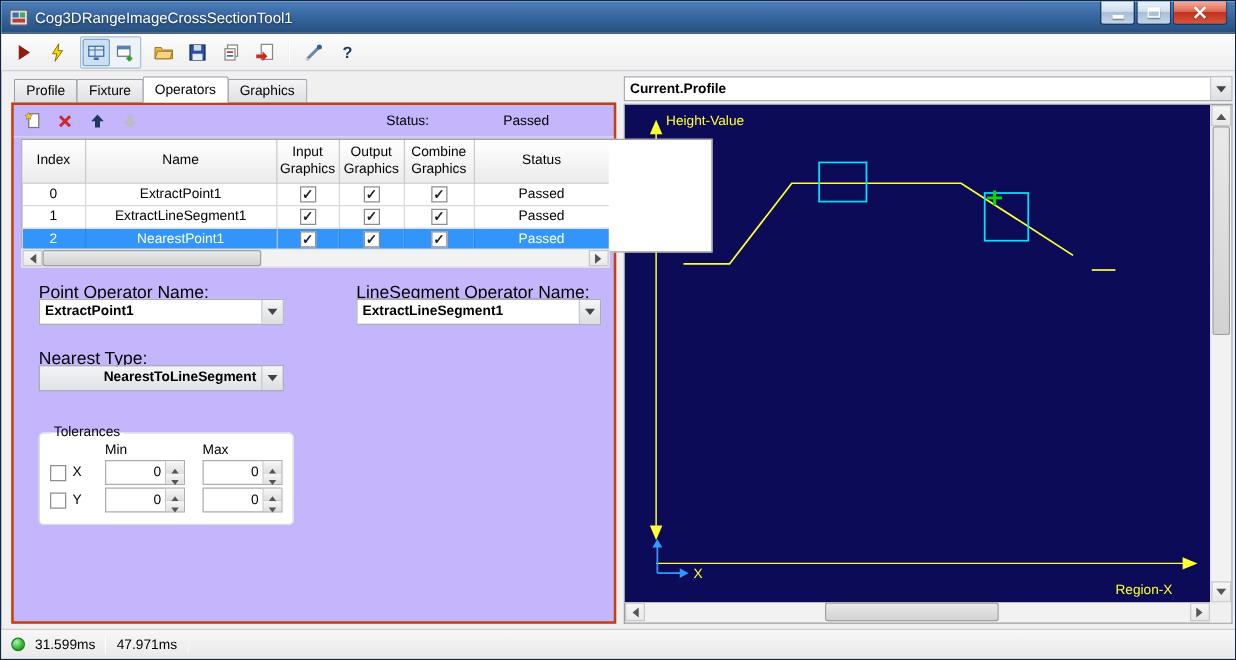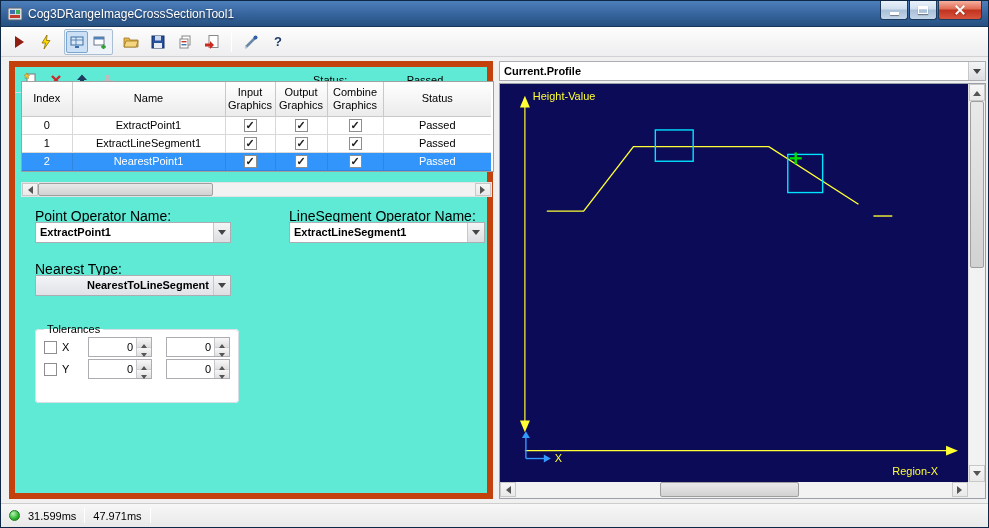--- a/index.html
+++ b/index.html
@@ -44,31 +44,31 @@
   .main { flex:1; display:flex; gap:6px; padding:4px 2px 4px 8px; min-height:0; }
   .left-col { width:484px; flex:0 0 484px; display:flex; flex-direction:column; }
   .right-col { flex:1; display:flex; flex-direction:column; min-width:0; }
 
   
   .tab-strip { height:21px; flex:0 0 21px; display:flex; align-items:flex-end; padding-left:2px; }
   .tab { height:19px; padding:3px 9px 0 9px; margin-right:-1px; position:relative; top:0;
          background:linear-gradient(180deg,#f4f4f5,#dfe0e4); border:1px solid #9b9fa8; border-bottom:none;
          border-radius:2px 2px 0 0; font-size:11px; z-index:1; }
   .tab.active { height:21px; background:#fff; z-index:3; padding-top:4px; }
-  .tabpage { flex:1; background:#5eead4; border:6px solid #c2410c; position:relative; z-index:2;padding-left:12px; }
+  .tabpage { flex:1; background:#c4b5fd; border:2px solid #c2410c; position:relative; z-index:2;padding-left:12px; }
 
   
   .op-topstrip { position:absolute; left:0; right:0; top:0; height:26px; border-bottom:1px solid #dcdcdc; }
   .op-toolbar { position:absolute; left:4px; top:2px; display:flex; gap:4px; }
   .op-btn { width:22px; height:21px; display:flex; align-items:center; justify-content:center; }
   .op-status-label { position:absolute; left:298px; top:7px; }
   .op-status-value { position:absolute; left:372px; top:7px; width:76px; text-align:center; }
 
   
-  .grid-wrap { position:absolute; left:6px; top:14px; width:473px; border:1px solid #a0a0a0; background:#fff; }
+  .grid-wrap { position:absolute; left:6px; top:27px; width:553px; border:1px solid #a0a0a0; background:#fff; }
   table.ogrid { border-collapse:collapse; table-layout:fixed; width:469px; }
   .ogrid th { height:34px; font-weight:normal; font-size:11px; line-height:1.2; text-align:center;
               background:linear-gradient(180deg,#ffffff,#ebebeb); border:1px solid #c9c9c9; border-top:none; padding:0 1px; }
   .ogrid th:first-child { border-left:none; } .ogrid th:last-child { border-right:none; }
   .ogrid td { height:18px; font-size:11px; text-align:center; border:1px solid #d9d9d9; border-top:none; padding:0 2px;
               white-space:nowrap; overflow:hidden; }
   .ogrid td:first-child { border-left:none; } .ogrid td:last-child { border-right:none; }
   .ogrid tr.selected td { background:#3295fb; color:#fff; border-color:#2f86e0; }
   .gcb { display:inline-block; width:13px; height:13px; background:#fff; border:1px solid #8e8e8e;
          vertical-align:middle; position:relative; }
@@ -234,20 +234,26 @@
       </svg>
     </div>
     <div class="tbtn">
       <span class="qmark">?</span>
     </div>
   </div>
 
   <div class="main">
 
     <div class="left-col">
+      <div class="tab-strip">
+          <div class="tab">Profile</div>
+          <div class="tab">Fixture</div>
+          <div class="tab active">Operators</div>
+          <div class="tab">Graphics</div>
+        </div>
       <div class="tabpage">
 
         <div class="op-topstrip">
           <div class="op-toolbar">
             <div class="op-btn">
               <svg width="15" height="15" viewBox="0 0 15 15">
                 <rect x="4" y="2" width="8" height="11" fill="#fff" stroke="#777"></rect>
                 <polygon points="3,1 4.2,3.2 6.5,3.5 4.8,5 5.2,7.3 3,6.2 1,7.3 1.4,5 0,3.5 2.1,3.2" fill="#f4c430" stroke="#9c7a1f" stroke-width="0.5" transform="translate(1,0) scale(0.9)"></polygon>
               </svg>
             </div>
@@ -352,20 +358,27 @@
         <span class="fld-label lbl-nearest">Nearest Type:</span>
         <div class="combo listy combo-nearest">
           <span class="combo-val">NearestToLineSegment</span>
           <span class="combo-btn">
               <span class="combo-arrow"></span>
             </span>
         </div>
 
         <fieldset class="tol">
           <legend>Tolerances</legend>
+          <div class="tol-head">
+            <span></span>
+              <span></span>
+            <span>Min</span>
+            <span></span>
+            <span>Max</span>
+          </div>
           <div>
               <div class="tol-row">
                 <span class="cb"></span>
                 <span>X</span>
                 <div class="spin">
                   <span class="spin-val">0</span>
                   <span class="spin-ud">
                     <span class="su"></span>
                     <span class="sd"></span>
                   </span>

